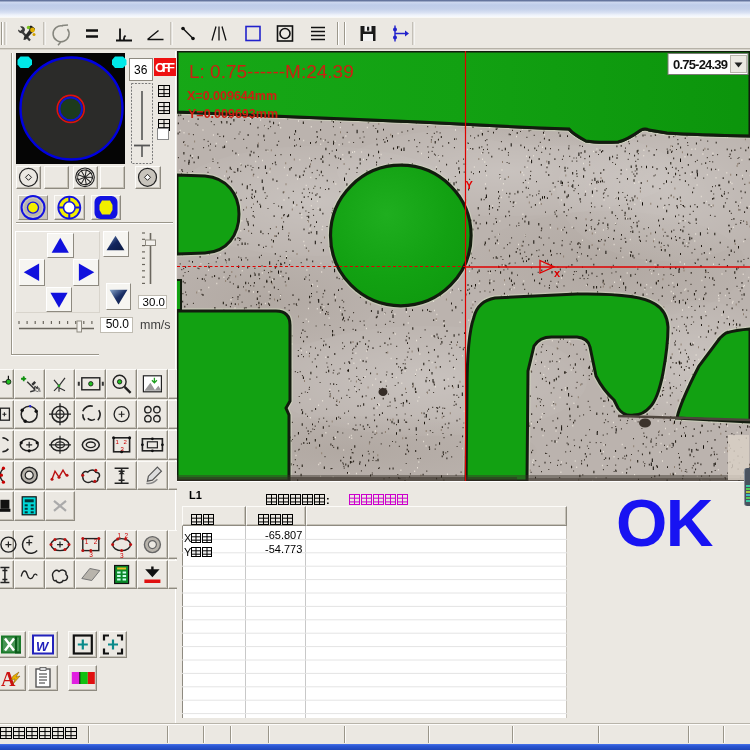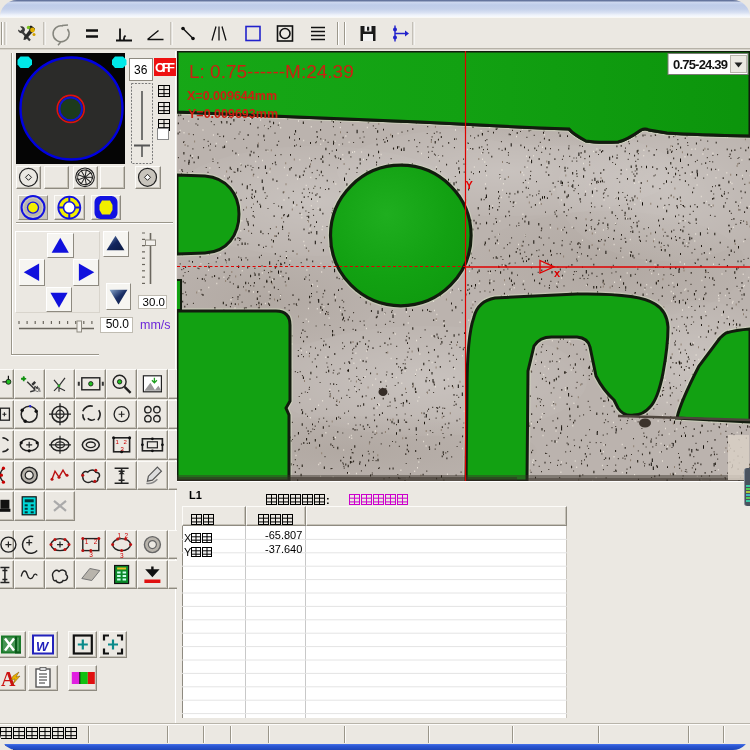--- a/index.html
+++ b/index.html
@@ -1,16 +1,16 @@
 <!DOCTYPE html>
 <html><head><meta charset="utf-8"><style>
 html,body{margin:0;padding:0;width:750px;height:750px;overflow:hidden;font-family:"Liberation Sans",sans-serif;background:#ebe8e2;}
 *{box-sizing:border-box;}
 .abs{position:absolute;}
-#page{position:relative;width:750px;height:750px;overflow:hidden;border-radius:17px;}
+#page{position:relative;width:750px;height:750px;overflow:hidden;}
 .btn{position:absolute;background:#ebe8e2;border-top:1px solid #fcfbf8;border-left:1px solid #fcfbf8;border-right:1px solid #8e8a80;border-bottom:1px solid #8e8a80;box-shadow:inset -1px -1px 0 #c6c2b8;}
 .wbtn{position:absolute;background:#f6f5f1;border-top:1px solid #fff;border-left:1px solid #fff;border-right:1px solid #8e8a80;border-bottom:1px solid #8e8a80;}
 .tbox{position:absolute;background:#fff;border:1px solid #8e8a80;font-size:11px;color:#000;}
 .sdiv{position:absolute;top:2px;width:2px;height:17px;border-left:1px solid #9a968a;border-right:1px solid #fdfcfa;}
 </style></head><body>
 <div id="page">
 <div class="abs" style="left:0;top:0;width:750px;height:17px;background:linear-gradient(to bottom,#62719b 0px,#68789f 1px,#cfd9f0 2px,#becce9 5px,#c4d0ea 9px,#dbe3f4 13px,#eef2fa 15px,#f7f9fd 17px)"></div>
 <svg class="abs" style="left:0;top:17px" width="750" height="33">
       <rect width="750" height="33" fill="#ebe8e2"></rect>
       <rect width="750" height="1" y="0" fill="#f9f8f5"></rect>
@@ -238,21 +238,21 @@
         <line x1="27.299999999999997" y1="4" x2="27.299999999999997" y2="7" stroke="#6a665e" stroke-width="1.2"></line>
         <line x1="35.4" y1="4" x2="35.4" y2="7" stroke="#6a665e" stroke-width="1.2"></line>
         <line x1="43.5" y1="4" x2="43.5" y2="7" stroke="#6a665e" stroke-width="1.2"></line>
         <line x1="51.599999999999994" y1="4" x2="51.599999999999994" y2="7" stroke="#6a665e" stroke-width="1.2"></line>
         <line x1="59.699999999999996" y1="4" x2="59.699999999999996" y2="7" stroke="#6a665e" stroke-width="1.2"></line>
         <line x1="67.8" y1="4" x2="67.8" y2="7" stroke="#6a665e" stroke-width="1.2"></line>
         <line x1="75.89999999999999" y1="4" x2="75.89999999999999" y2="7" stroke="#6a665e" stroke-width="1.2"></line>
         <rect x="61" y="4" width="4.5" height="11" fill="#f2f0ec" stroke="#8e8a80" stroke-width="1"></rect>
       </svg>
       <div class="tbox" style="left:99.7px;top:266.4px;width:33.3px;height:15.5px;border-color:#c0bcb2;font-size:12px;padding-left:5px;line-height:13.5px">50.0</div>
-      <div class="abs" style="left:140px;top:266.5px;font-size:12.5px;color:#6d28d9">mm/s</div>
+      <div class="abs" style="left:140px;top:266.5px;font-size:12.5px;color:#404040">mm/s</div>
       <div class="btn" style="left:-17px;top:318px;width:30.8px;height:29.5px"></div>
       <div class="btn" style="left:13.8px;top:318px;width:30.8px;height:29.5px"></div>
       <div class="btn" style="left:44.6px;top:318px;width:30.8px;height:29.5px"></div>
       <div class="btn" style="left:75.4px;top:318px;width:30.8px;height:29.5px"></div>
       <div class="btn" style="left:106.2px;top:318px;width:30.8px;height:29.5px"></div>
       <div class="btn" style="left:137px;top:318px;width:30.8px;height:29.5px"></div>
       <div class="btn" style="left:167.8px;top:318px;width:30.8px;height:29.5px"></div>
       <div class="btn" style="left:-17px;top:348.5px;width:30.8px;height:29.5px"></div>
       <div class="btn" style="left:13.8px;top:348.5px;width:30.8px;height:29.5px"></div>
       <div class="btn" style="left:44.6px;top:348.5px;width:30.8px;height:29.5px"></div>
@@ -781,21 +781,22 @@
             <line x1="0.5" y1="7.199999999999999" x2="9.5" y2="7.199999999999999"></line>
             <line x1="5.0" y1="0.5" x2="5.0" y2="9.5"></line>
           </g>
           <g transform="translate(11,0)" stroke="#000" fill="none" stroke-width="1">
             <rect x="0.5" y="0.5" width="9" height="9"></rect>
             <line x1="0.5" y1="3.8" x2="9.5" y2="3.8"></line>
             <line x1="0.5" y1="7.199999999999999" x2="9.5" y2="7.199999999999999"></line>
             <line x1="5.0" y1="0.5" x2="5.0" y2="9.5"></line>
           </g>
         </svg></div>
-      <div class="abs" style="left:88px;top:60.5px;font-size:11px">-37.640</div>
+      <div class="abs" style="left:88px;top:60.5px;font-size:11px">-54.773</div>
+      <div class="abs" style="left:439px;top:3px;font-size:66px;font-weight:bold;color:#1813f2;letter-spacing:-1.5px">OK</div>
     </div>
     <div class="abs" style="left:743.5px;top:468px;width:6.5px;height:38px;background:#49525f;border-radius:3px 0 0 3px;border-left:1px solid #8a929c">
       <div class="abs" style="left:1px;top:17px;width:5px;height:2px;background:#3cc8a8"></div>
       <div class="abs" style="left:1px;top:20px;width:5px;height:2px;background:#55cc55"></div>
       <div class="abs" style="left:1px;top:23px;width:5px;height:2px;background:#a8cc40"></div>
       <div class="abs" style="left:1px;top:26px;width:5px;height:2px;background:#3cb8cc"></div>
       <div class="abs" style="left:1px;top:29px;width:5px;height:2px;background:#55cc55"></div>
       <div class="abs" style="left:1px;top:32px;width:5px;height:2px;background:#3cc8a8"></div>
     </div>
     <div class="abs" style="left:0;top:723px;width:750px;height:21px;background:#ebe8e2;border-top:1px solid #b8b4aa;box-shadow:inset 0 1px 0 #fdfcfa">

